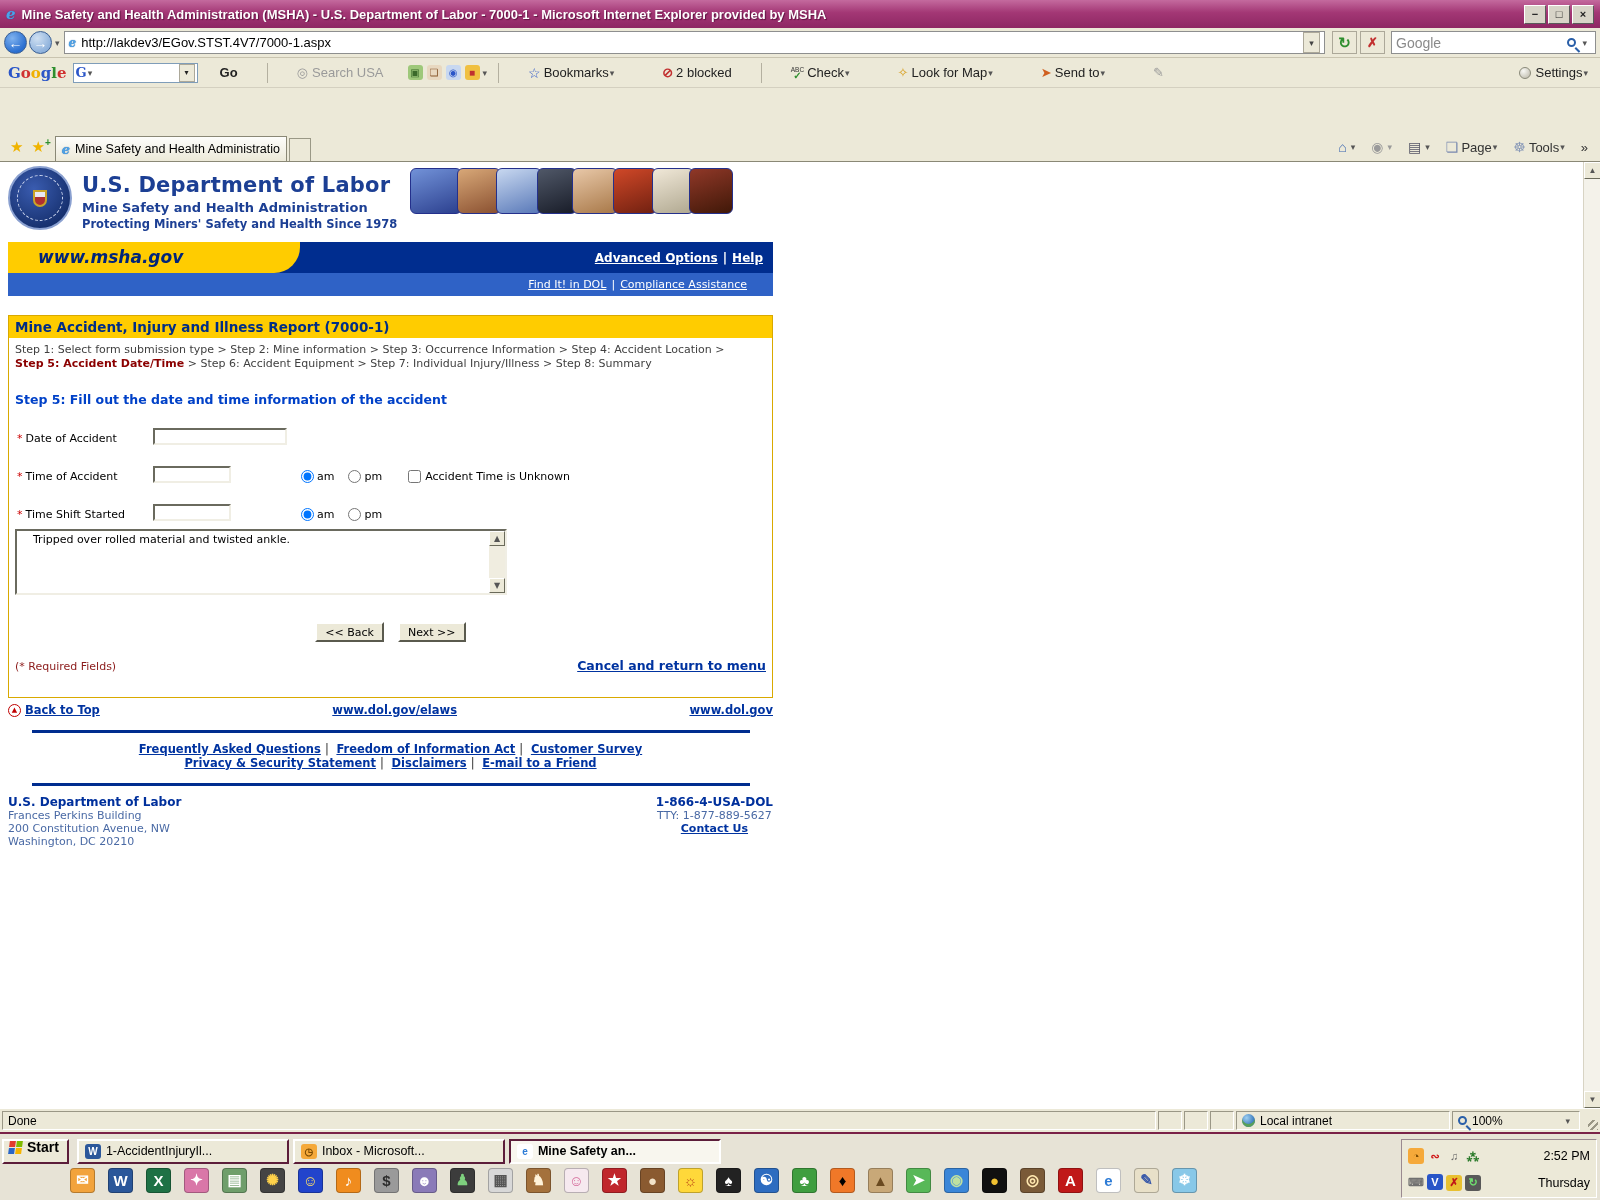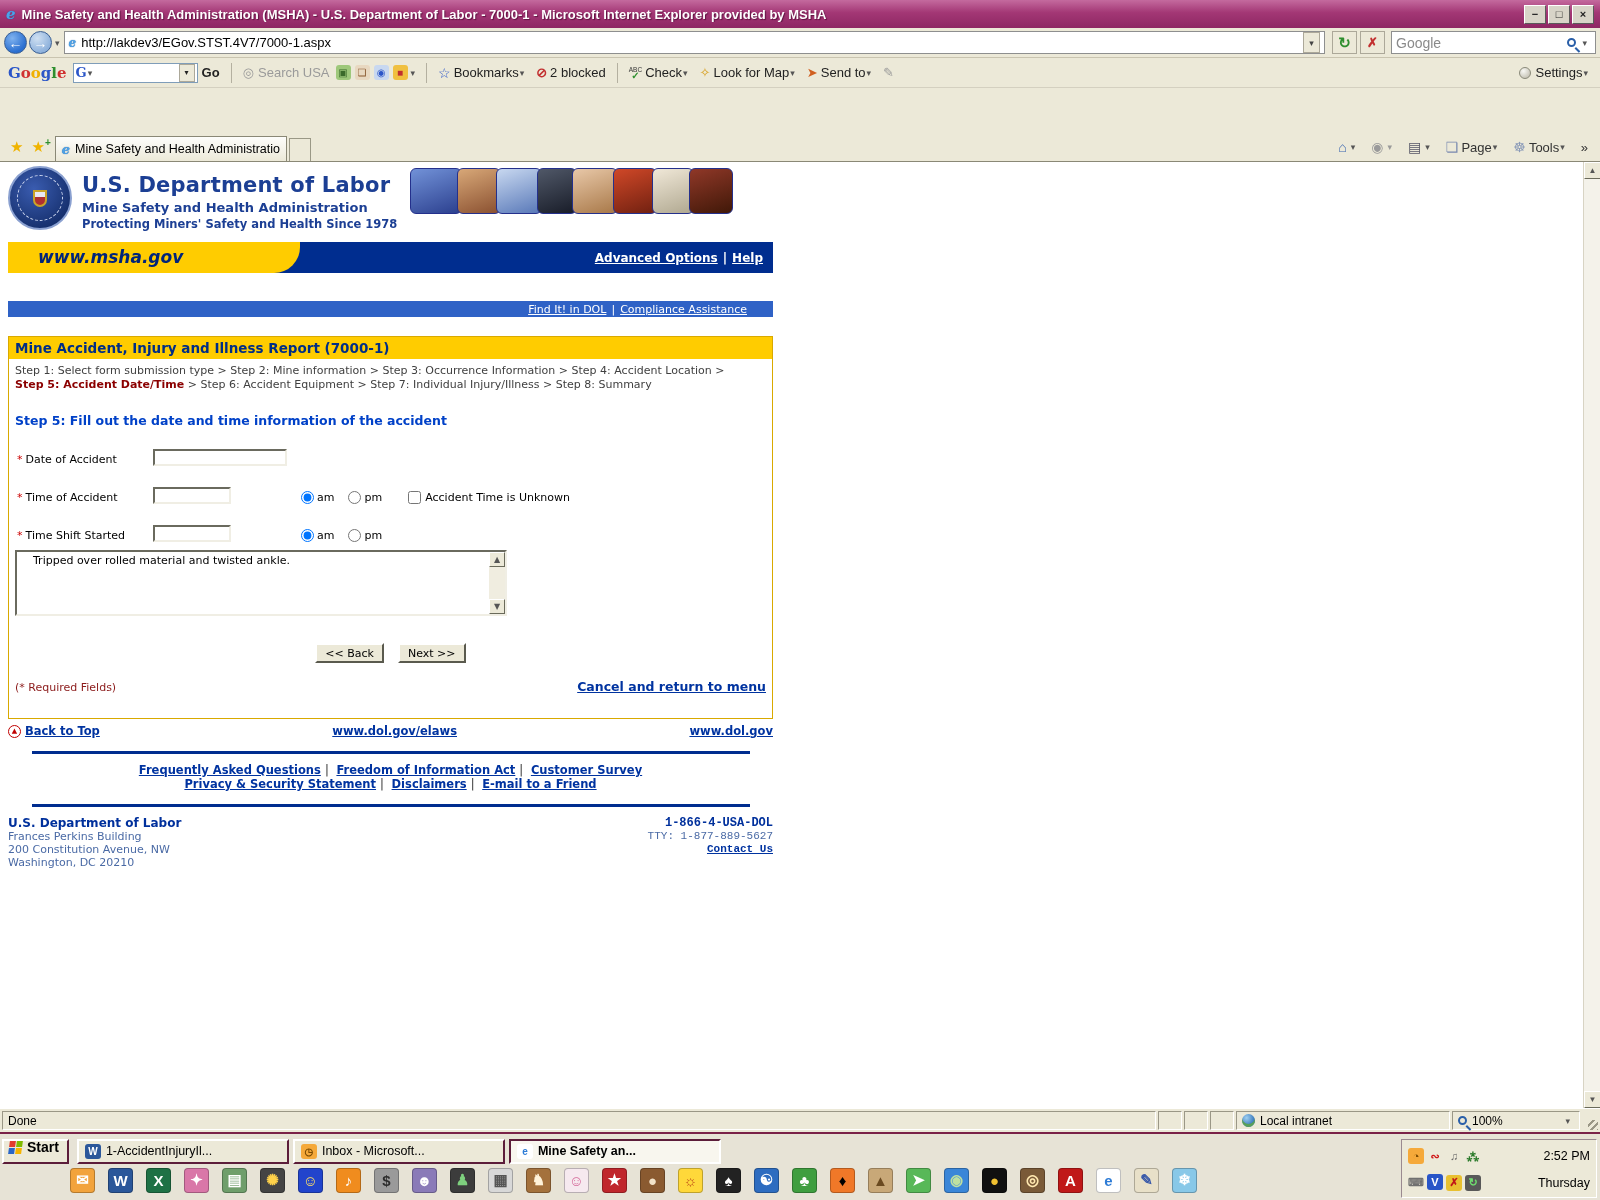--- a/index.html
+++ b/index.html
@@ -29,21 +29,21 @@
   .sqbtn { width:25px; height:23px; background:#ece9d8; border:1px solid #aca899; display:flex; align-items:center; justify-content:center; font-weight:bold; margin-left:3px; }
   .sqbtn.refresh { color:#2f8f2f; font-size:15px; }
   .sqbtn.stop { color:#c23030; font-size:13px; }
   .searchbox { width:205px; height:23px; background:#fff; border:1px solid #8e8f8f; margin-left:6px; display:flex; align-items:center; padding:0 4px; }
   .searchbox .ph { color:#8a8a8a; font-size:14px; flex:1; }
   .lens { position:relative; display:inline-block; width:9px; height:9px; border:2px solid #2a5fa8; border-radius:50%; }
   .lens::after { content:""; position:absolute; left:7px; top:7px; width:6px; height:2px; background:#2a5fa8; transform:rotate(45deg); transform-origin:0 0; }
 
   .gtoolbar { position:absolute; left:0; top:58px; width:1600px; height:30px; background:#ece9d8; border-bottom:1px solid #d4d0c0; display:flex; align-items:center; padding:0 8px; color:#222; font-size:13px; }
   .gtoolbar .vsep { width:1px; height:20px; background:#b4b0a0; margin:0 7px; }
-  .gitem { display:flex; align-items:center; margin:0 4px; white-space:nowrap; }
+  .gitem { display:flex; align-items:center; margin:0 22px; white-space:nowrap; }
   .gcombo { width:125px; height:20px; background:#fff; border:1px solid #7f9db9; display:flex; align-items:center; padding:0 2px; }
   .gcombo .gG { font-weight:bold; font-family:"DejaVu Serif",serif; color:#2a55c8; }
   .gcombo .spacer { flex:1; }
   .combo-btn { width:16px; height:18px; background:#ece9d8; border:1px solid #aca899; font-size:8px; display:flex; align-items:center; justify-content:center; }
   .gray { color:#9a9a9a; }
   .micon { width:15px; height:15px; border-radius:3px; display:inline-flex; align-items:center; justify-content:center; font-size:10px; margin:0 2px; }
   .star-blue { color:#2a55c8; font-size:14px; margin-right:3px; }
   .blocked-ic { color:#c23030; font-weight:bold; font-size:13px; margin-right:3px; }
   .abc-check { display:inline-flex; flex-direction:column; align-items:center; line-height:6px; margin-right:3px; }
   .abc-check .abc { font-size:6.5px; color:#333; }
@@ -81,21 +81,21 @@
   .hdr-text .h2 { font-size:13px; font-weight:bold; margin-top:3px; }
   .hdr-text .h3 { font-size:11.5px; font-weight:bold; margin-top:2px; }
   #collage { position:absolute; left:402px; top:2px; display:flex; align-items:flex-start; }
   #collage .ph { height:46px; border:1px solid #24308c; border-radius:6px; margin-right:-5px; }
 
   .msha-bar { position:relative; height:31px; background:#002d8f; margin-top:4px; }
   .msha-tab { position:absolute; left:0; top:0; width:292px; height:31px; background:#ffcc00; border-radius:0 0 26px 0;
     color:#00247a; font-style:italic; font-weight:bold; font-size:17px; line-height:31px; padding-left:30px; }
   .msha-links { position:absolute; right:10px; top:0; height:31px; display:flex; align-items:center; color:#fff; font-size:12px; font-weight:bold; }
   .msha-links a { color:#fff; text-decoration:underline; }
-  .findit-bar { height:16px; background:#2f62c6; display:flex; align-items:center; justify-content:flex-end; padding-right:26px; color:#fff; font-size:11px;margin-top:28px; }
+  .findit-bar { height:23px; background:#2f62c6; display:flex; align-items:center; justify-content:flex-end; padding-right:26px; color:#fff; font-size:11px; }
   .findit-bar a { color:#fff; text-decoration:underline; }
   .wlink { cursor:pointer; }
   .pipe-w { margin:0 5px; }
 
   .form-box { margin-top:19px; border:1px solid #d9a900; padding-bottom:24px; }
   .form-title { background:#ffcc00; color:#002d85; font-weight:bold; font-size:13.5px; padding:3px 6px; }
   .crumbs { padding:5px 6px 0 6px; font-size:11px; color:#404040; line-height:14px; }
   .crumb-cur { color:#8b0000; font-weight:bold; }
   .step-head { margin:21px 0 0 6px; color:#0041c8; font-weight:bold; font-size:12.5px; }
   .frow { display:flex; align-items:flex-end; margin:20px 0 0 8px; font-size:11px; color:#000; height:18px; }
@@ -122,21 +122,21 @@
   .toprow-links { display:flex; justify-content:space-between; align-items:center; margin-top:5px; font-size:11.5px; }
   .bluelink { color:#0033a0; font-weight:bold; text-decoration:underline; }
   .btt { display:flex; align-items:center; }
   .btt-ic { width:13px; height:13px; border:1.5px solid #c00000; border-radius:50%; color:#c00000; font-size:7px; display:flex; align-items:center; justify-content:center; margin-right:4px; }
   .bluehr { width:718px; height:3px; background:#002d8f; margin:13px auto 0 auto; }
   .faq-links { text-align:center; margin-top:9px; font-size:11.5px; line-height:14px; color:#0033a0; }
   .faq-links .pipe-s { color:#333; font-weight:normal; margin:0 4px; }
   .site-footer { display:flex; justify-content:space-between; margin-top:10px; font-size:11px; }
   .sf-left .b, .sf-right .b { color:#00309c; font-weight:bold; font-size:12px; }
   .sf-left div, .sf-right div { color:#4a6aa5; line-height:13px; }
-  .sf-right { text-align:right;font-family:Liberation Mono, monospace; }
+  .sf-right { text-align:center; }
 
   
   #statusbar { position:absolute; left:0; top:1108px; width:1600px; height:24px; background:#ece9d8; border-top:1px solid #fff; display:flex; align-items:stretch; padding:2px; font-size:12px; color:#000; }
   .pane { border:1px solid; border-color:#9a9786 #fff #fff #9a9786; display:flex; align-items:center; padding:0 5px; margin-right:2px; }
   .pane.done { flex:1; }
   .pane.small { width:24px; }
   .pane.zone { width:214px; }
   .pane.zoom { width:128px; }
   .globe { width:13px; height:13px; border-radius:50%; background:radial-gradient(circle at 35% 30%, #9fd0f0, #2f71b8 70%); box-shadow:inset 0 -3px 0 #58a058; margin-right:5px; }
   .grip { width:16px; display:flex; align-items:flex-end; justify-content:flex-end; }

